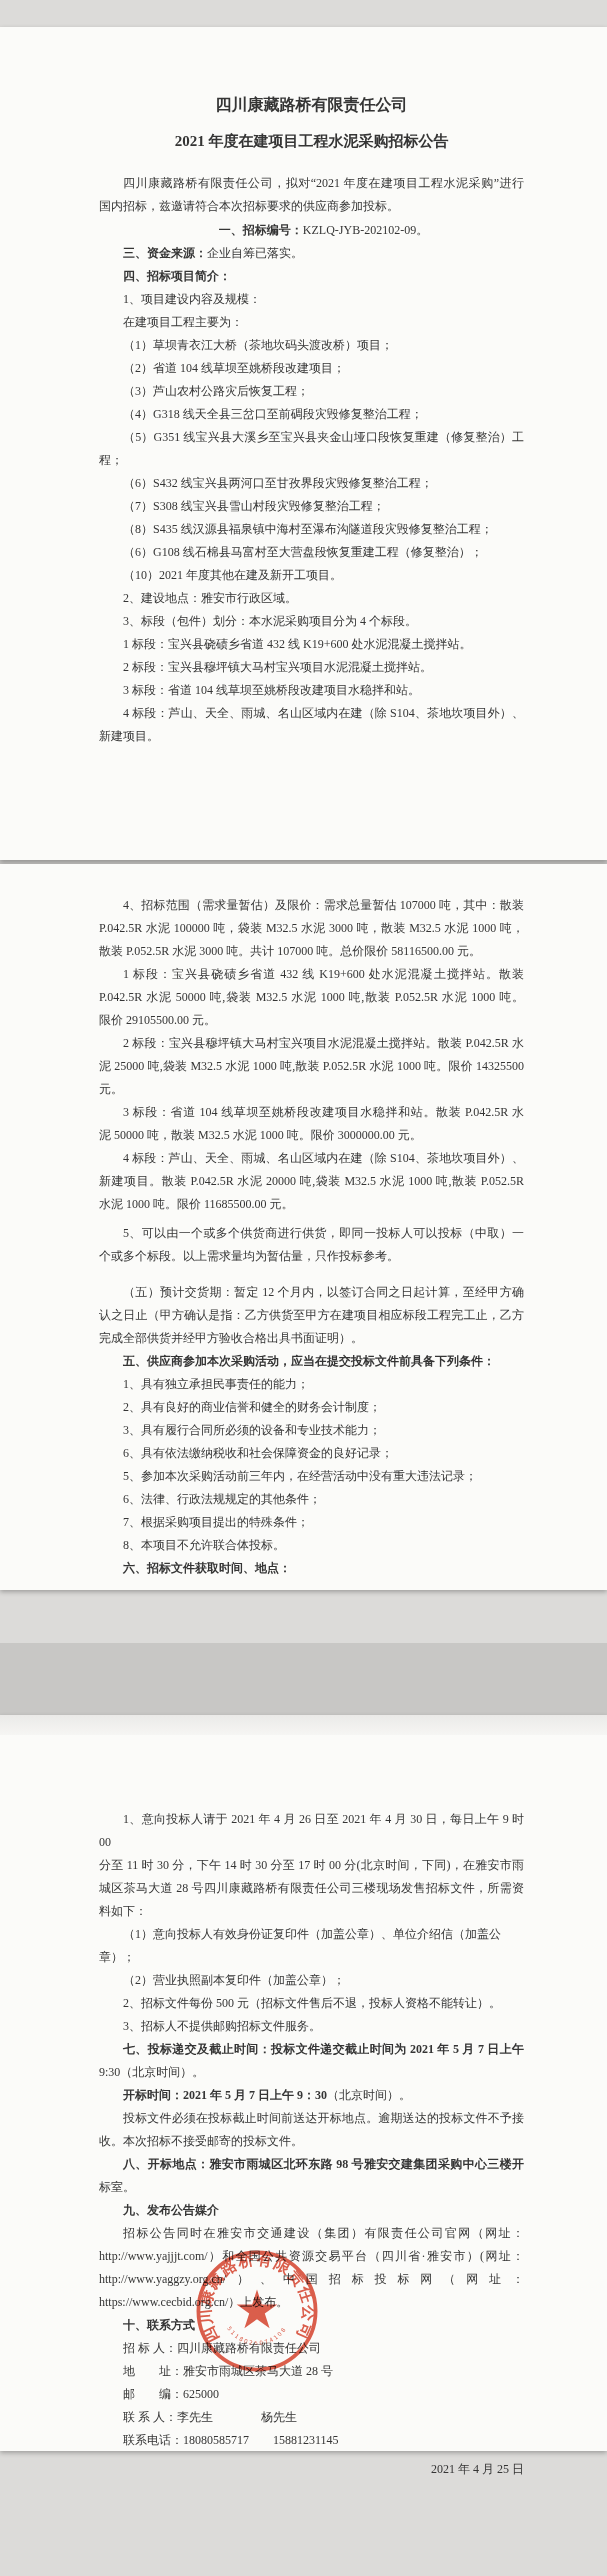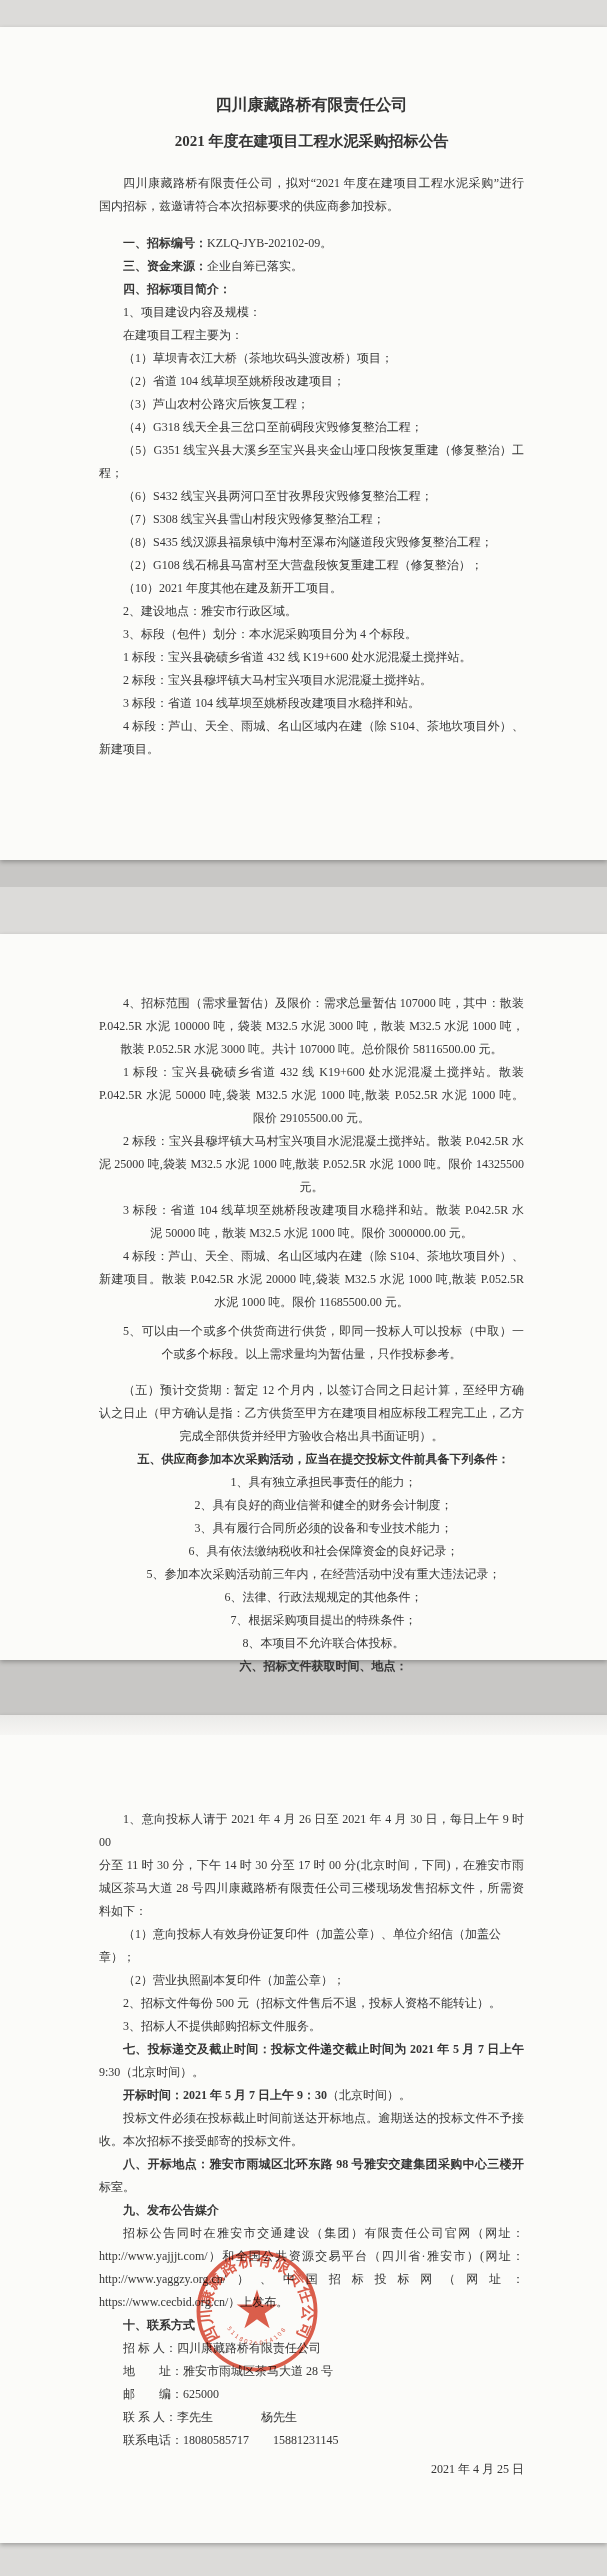--- a/index.html
+++ b/index.html
@@ -11,36 +11,36 @@
   }
   .gap{position:absolute;left:0;width:607px;background:#c8c7c5;}
   #gap1{top:860px;height:26.6px;}
   #gap2{top:1643px;height:72px;}
   .page{
     position:absolute;left:0;width:607px;background:#fbfbf9;
     box-sizing:border-box;padding-left:99px;padding-right:83px;
     box-shadow:0 1.5px 4.6px rgba(0,0,0,.28);
   }
   #page1{top:26.6px;height:833px;padding-top:65px;}
-  #page2{top:934px;height:726px;padding-top:58px;}
-  #page3{top:1715px;height:828px;padding-top:93px;}
+  #page2{top:864px;height:726px;padding-top:30px;}
+  #page3{top:1715px;height:736px;padding-top:93px;}
   .streak{position:absolute;left:0;top:0;width:607px;height:20px;
     background:linear-gradient(#dddcda,#f2f1ef);opacity:.55;}
   p{margin:0;font-size:12px;line-height:23px;text-align:left;
     font-weight:400;}
-  #page2 p{line-height:23px;text-align:center;}
+  #page2 p{line-height:23px;}
   #page3 p{line-height:23px;}
   .t1{font-size:16px;font-weight:700;text-align:center;line-height:26px;margin-bottom:10.6px;}
   .t2{font-size:15px;font-weight:700;text-align:center;line-height:26px;margin-bottom:18px;}
   .ind{text-indent:2em;}
   .ind-half{text-indent:0.6em;}
   .j{text-align:justify;text-align-last:justify;}
   .right{text-align:right;}
   .mt4{margin-top:13px;}
-  .mt6{margin-top:14px;}
+  .mt6{margin-top:1px;text-align:center;}
   .mt8{margin-top:6px;}
   .bold{font-weight:700;}
   .seal{
     position:absolute;left:194px;top:2248px;width:126px;height:126px;
     mix-blend-mode:multiply;opacity:.85;pointer-events:none;
   }
   .seal-text{letter-spacing:2px;font-family:"Liberation Serif","DejaVu Serif",serif;font-weight:700;}
   .seal-serial{letter-spacing:3px;font-family:"DejaVu Sans","Liberation Sans",sans-serif;}
 </style>
 </head>
@@ -64,21 +64,21 @@
         <p class="ind">在建项目工程主要为：</p>
         <p class="ind">（1）草坝青衣江大桥（茶地坎码头渡改桥）项目；</p>
         <p class="ind">（2）省道 104 线草坝至姚桥段改建项目；</p>
         <p class="ind">（3）芦山农村公路灾后恢复工程；</p>
         <p class="ind">（4）G318 线天全县三岔口至前碉段灾毁修复整治工程；</p>
         <p class="ind j">（5）G351 线宝兴县大溪乡至宝兴县夹金山垭口段恢复重建（修复整治）工</p>
         <p>程；</p>
         <p class="ind">（6）S432 线宝兴县两河口至甘孜界段灾毁修复整治工程；</p>
         <p class="ind">（7）S308 线宝兴县雪山村段灾毁修复整治工程；</p>
         <p class="ind">（8）S435 线汉源县福泉镇中海村至瀑布沟隧道段灾毁修复整治工程；</p>
-        <p class="ind">（2）G108 线石棉县马富村至大营盘段恢复重建工程（修复整治）；</p>
+        <p class="ind">（6）G108 线石棉县马富村至大营盘段恢复重建工程（修复整治）；</p>
         <p class="ind">（10）2021 年度其他在建及新开工项目。</p>
         <p class="ind">2、建设地点：雅安市行政区域。</p>
         <p class="ind">3、标段（包件）划分：本水泥采购项目分为 4 个标段。</p>
         <p class="ind">1 标段：宝兴县硗碛乡省道 432 线 K19+600 处水泥混凝土搅拌站。</p>
         <p class="ind">2 标段：宝兴县穆坪镇大马村宝兴项目水泥混凝土搅拌站。</p>
         <p class="ind">3 标段：省道 104 线草坝至姚桥段改建项目水稳拌和站。</p>
         <p class="ind j">4 标段：芦山、天全、雨城、名山区域内在建（除 S104、茶地坎项目外）、</p>
         <p>新建项目。</p>
       </div>
   </section>

